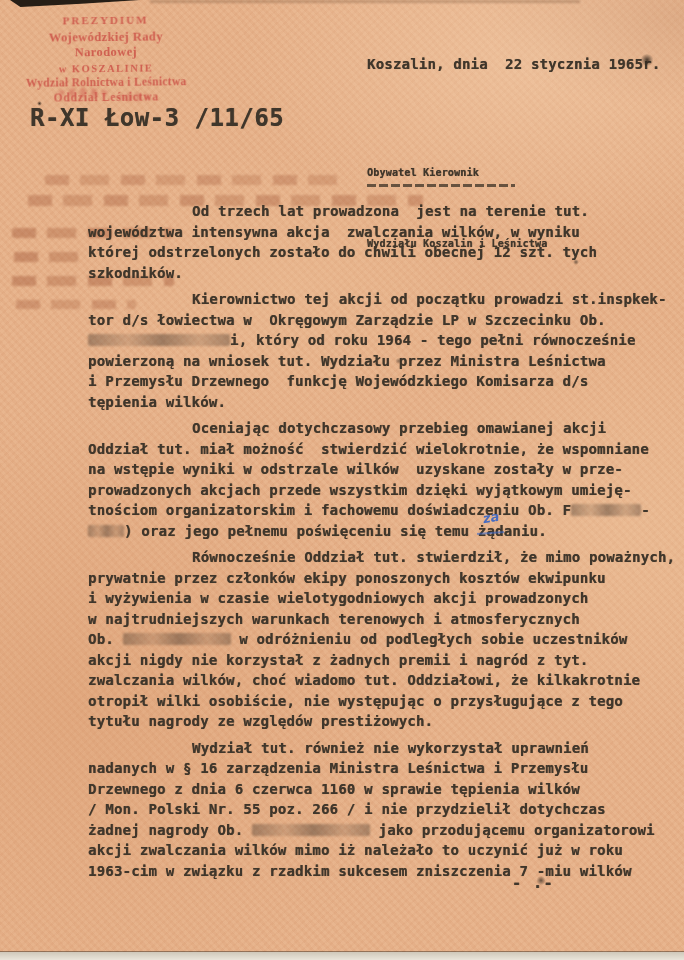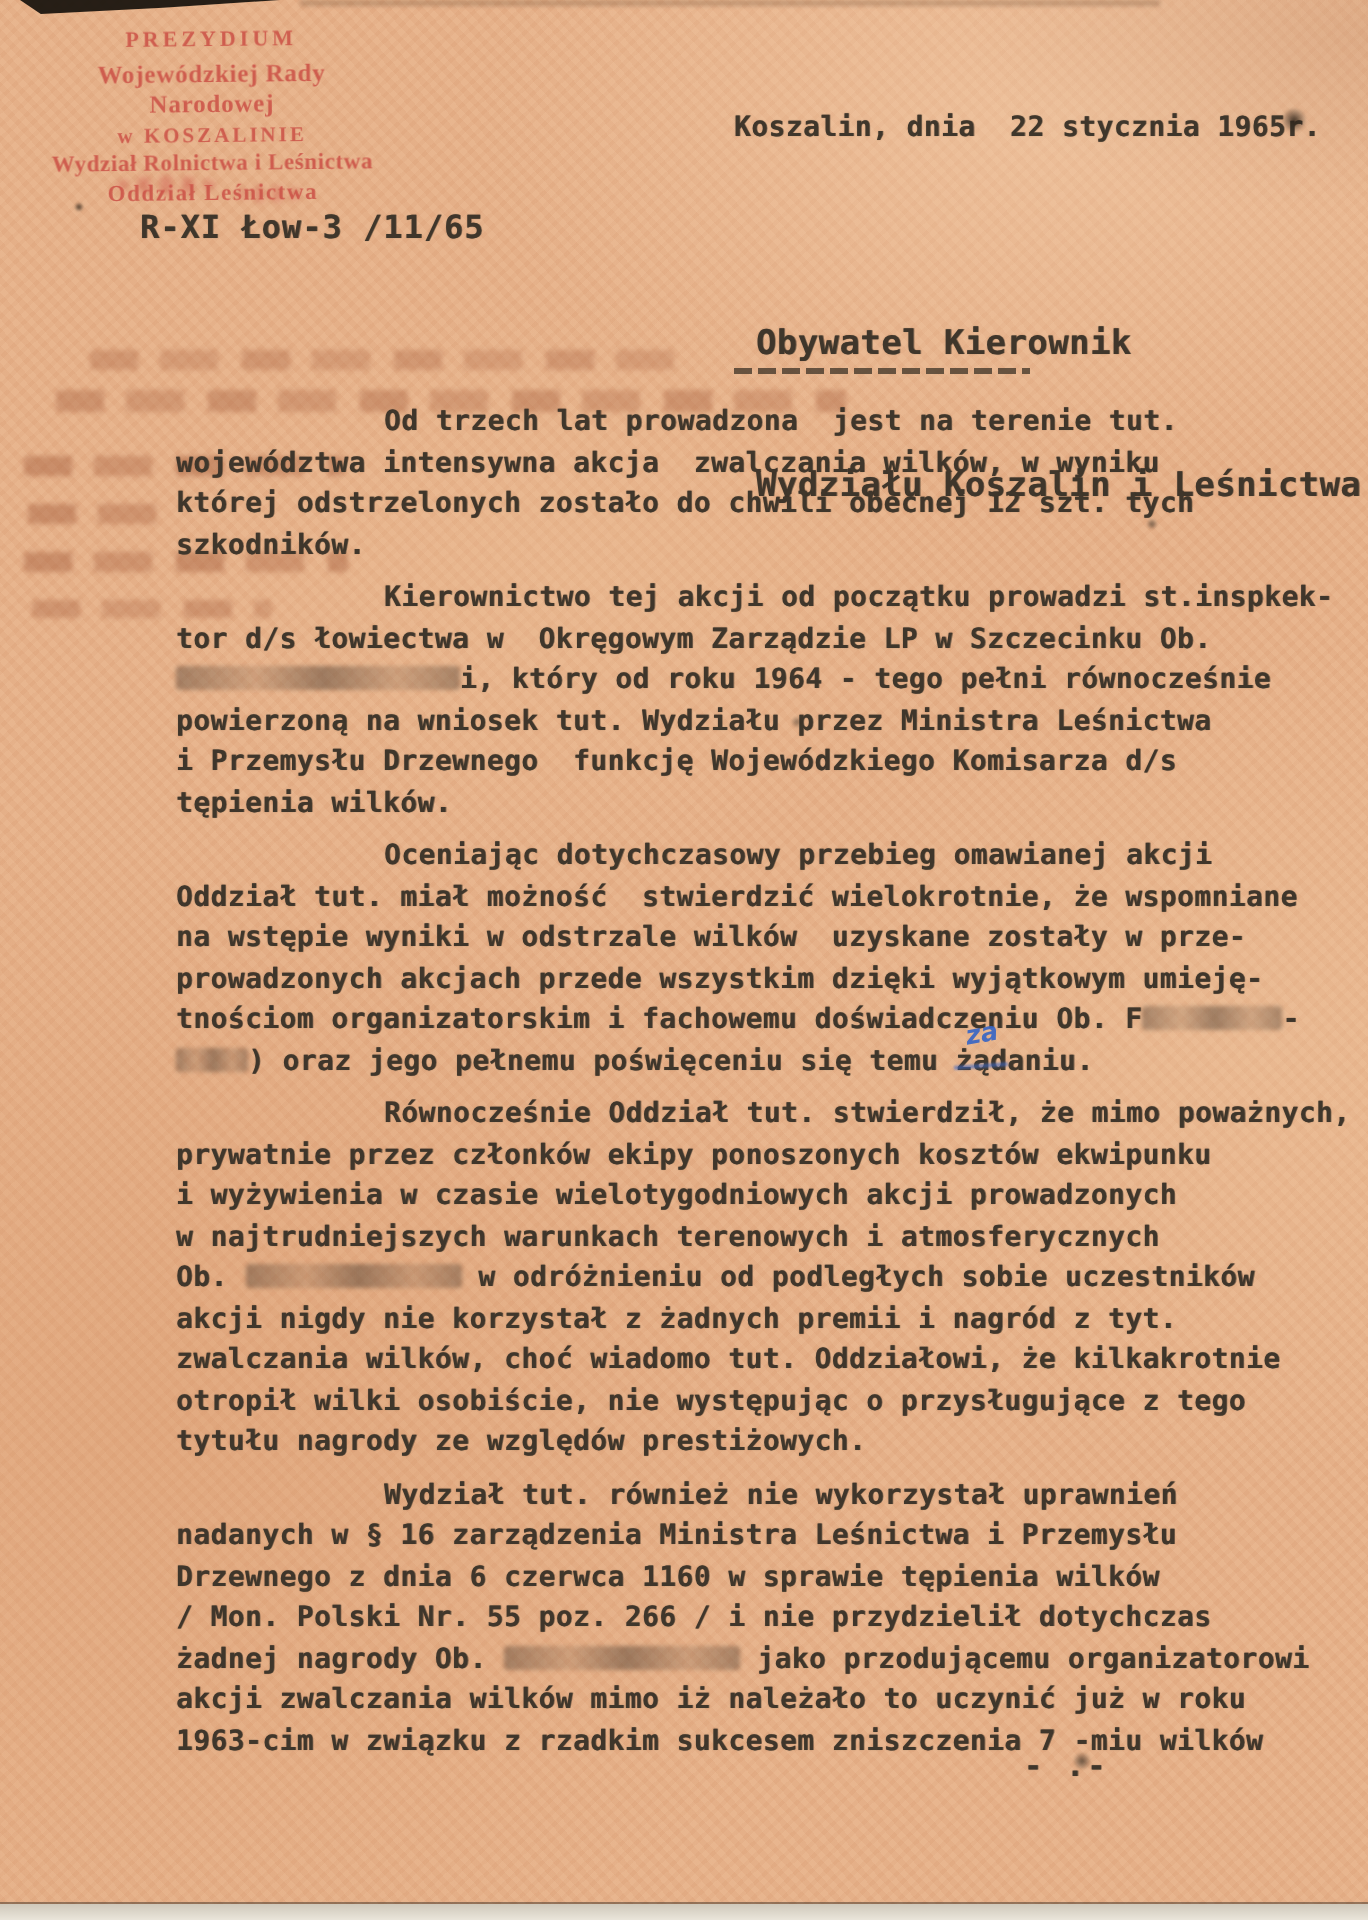--- a/index.html
+++ b/index.html
@@ -34,23 +34,23 @@
   .stamp .s4{font-size:11.5px;letter-spacing:.3px;margin-bottom:3px;}
   .stamp .s5{font-size:11.5px;letter-spacing:.8px;}
   .stamp-remnant{position:absolute;filter:blur(1.6px);border-radius:50%;}
   .sr1{left:58px;top:88px;width:50px;height:9px;
     background:repeating-linear-gradient(90deg,rgba(204,82,71,.45) 0 6px,transparent 6px 11px);}
   .sr2{left:118px;top:93px;width:34px;height:8px;
     background:repeating-linear-gradient(90deg,rgba(204,82,71,.38) 0 5px,transparent 5px 9px);}
   
   .tw{color:#3f362b;text-shadow:.4px 0 0 rgba(63,52,40,.55), 0 0 .7px rgba(63,52,40,.35);
     white-space:pre;}
-  .reference{position:absolute;left:30px;top:104px;font-size:16px;font-weight:bold;letter-spacing:.5px;margin-left:40px;}
+  .reference{position:absolute;left:30px;top:104px;font-size:24px;font-weight:bold;letter-spacing:.5px;}
   .dateline{position:absolute;left:367px;top:56px;font-size:14px;font-weight:bold;letter-spacing:.2px;}
-  .addressee{position:absolute;left:378px;top:114px;font-size:17px;font-weight:bold;letter-spacing:.2px;line-height:23.5px;}
+  .addressee{position:absolute;left:367px;top:114px;font-size:10px;font-weight:bold;letter-spacing:.2px;line-height:23.5px;}
   .addr-underline{position:absolute;left:367px;top:184px;width:148px;height:3px;opacity:.8;filter:blur(.3px);
     background:repeating-linear-gradient(90deg,#473a2c 0 9px,transparent 9px 12px);}
   
   .body{position:absolute;left:88px;top:201px;width:600px;font-size:14px;font-weight:bold;
     letter-spacing:.2px;line-height:20.5px;}
   .para{margin:0 0 6px 0;}
   .line{white-space:pre;}
   .line.first{margin-left:104px;}
   .smudge{display:inline-block;height:12px;border-radius:2px;vertical-align:-1px;filter:blur(1.1px);
     background:linear-gradient(90deg,rgba(72,56,44,.42),rgba(72,56,44,.14) 28%,rgba(72,56,44,.46) 52%,

